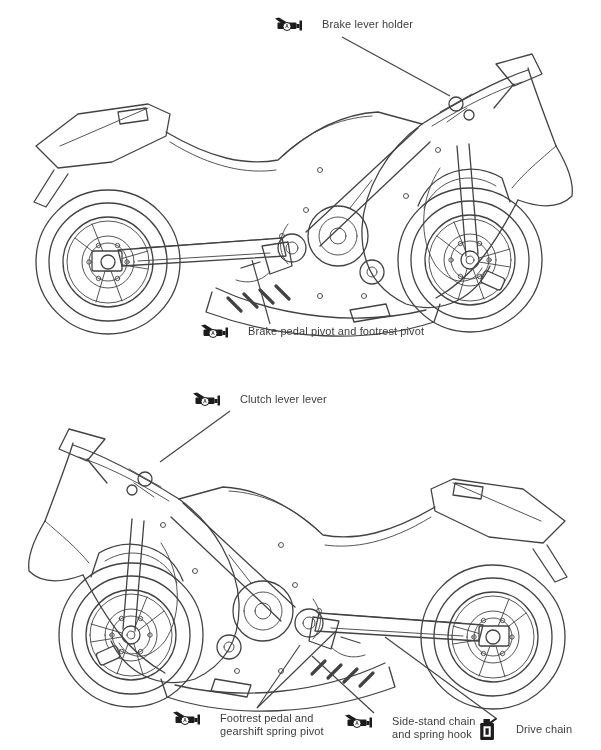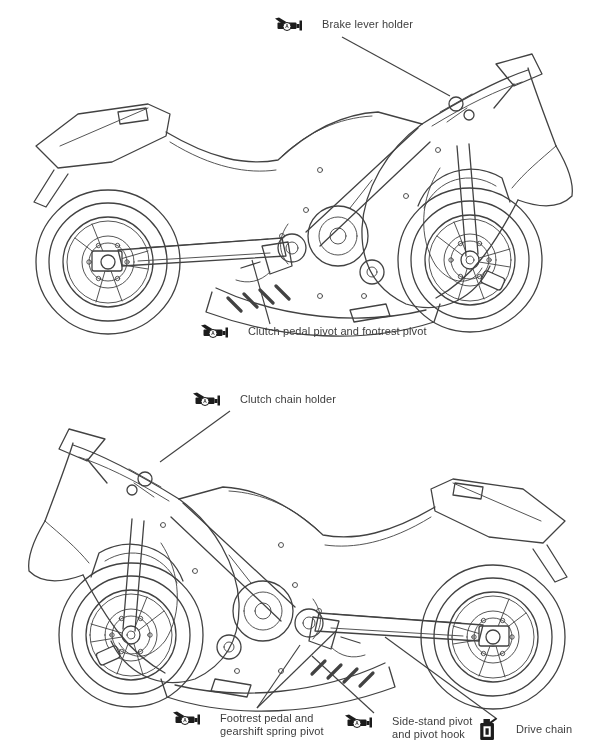--- a/index.html
+++ b/index.html
@@ -195,47 +195,47 @@
   <svg class="gicon">
       <use href="#ic-grease"></use>
     </svg>
   <span class="txt">Brake lever holder</span>
 </div>
 
 <div class="callout" style="left:200px;top:324px">
   <svg class="gicon">
       <use href="#ic-grease"></use>
     </svg>
-  <span class="txt">Clutch pedal pivot and footrest pivot</span>
+  <span class="txt">Brake pedal pivot and footrest pivot</span>
 </div>
 
 <div class="callout" style="left:192px;top:392px">
   <svg class="gicon">
       <use href="#ic-grease"></use>
     </svg>
-  <span class="txt">Clutch chain holder</span>
+  <span class="txt">Clutch lever lever</span>
 </div>
 
 <div class="callout" style="left:172px;top:711px">
   <svg class="gicon">
       <use href="#ic-grease"></use>
     </svg>
   <span class="txt">
     <span>Footrest pedal and</span><br>
     <span>gearshift spring pivot</span>
   </span>
 </div>
 
 <div class="callout" style="left:344px;top:714px">
   <svg class="gicon">
       <use href="#ic-grease"></use>
     </svg>
   <span class="txt">
-    <span>Side-stand pivot</span><br>
-    <span>and pivot hook</span>
+    <span>Side-stand chain</span><br>
+    <span>and spring hook</span>
   </span>
 </div>
 
 <div class="callout" style="left:477px;top:716px">
   <svg class="oicon">
       <use href="#ic-oil"></use>
     </svg>
   <span class="txt" style="padding-top:7px">Drive chain</span>
 </div>
 

